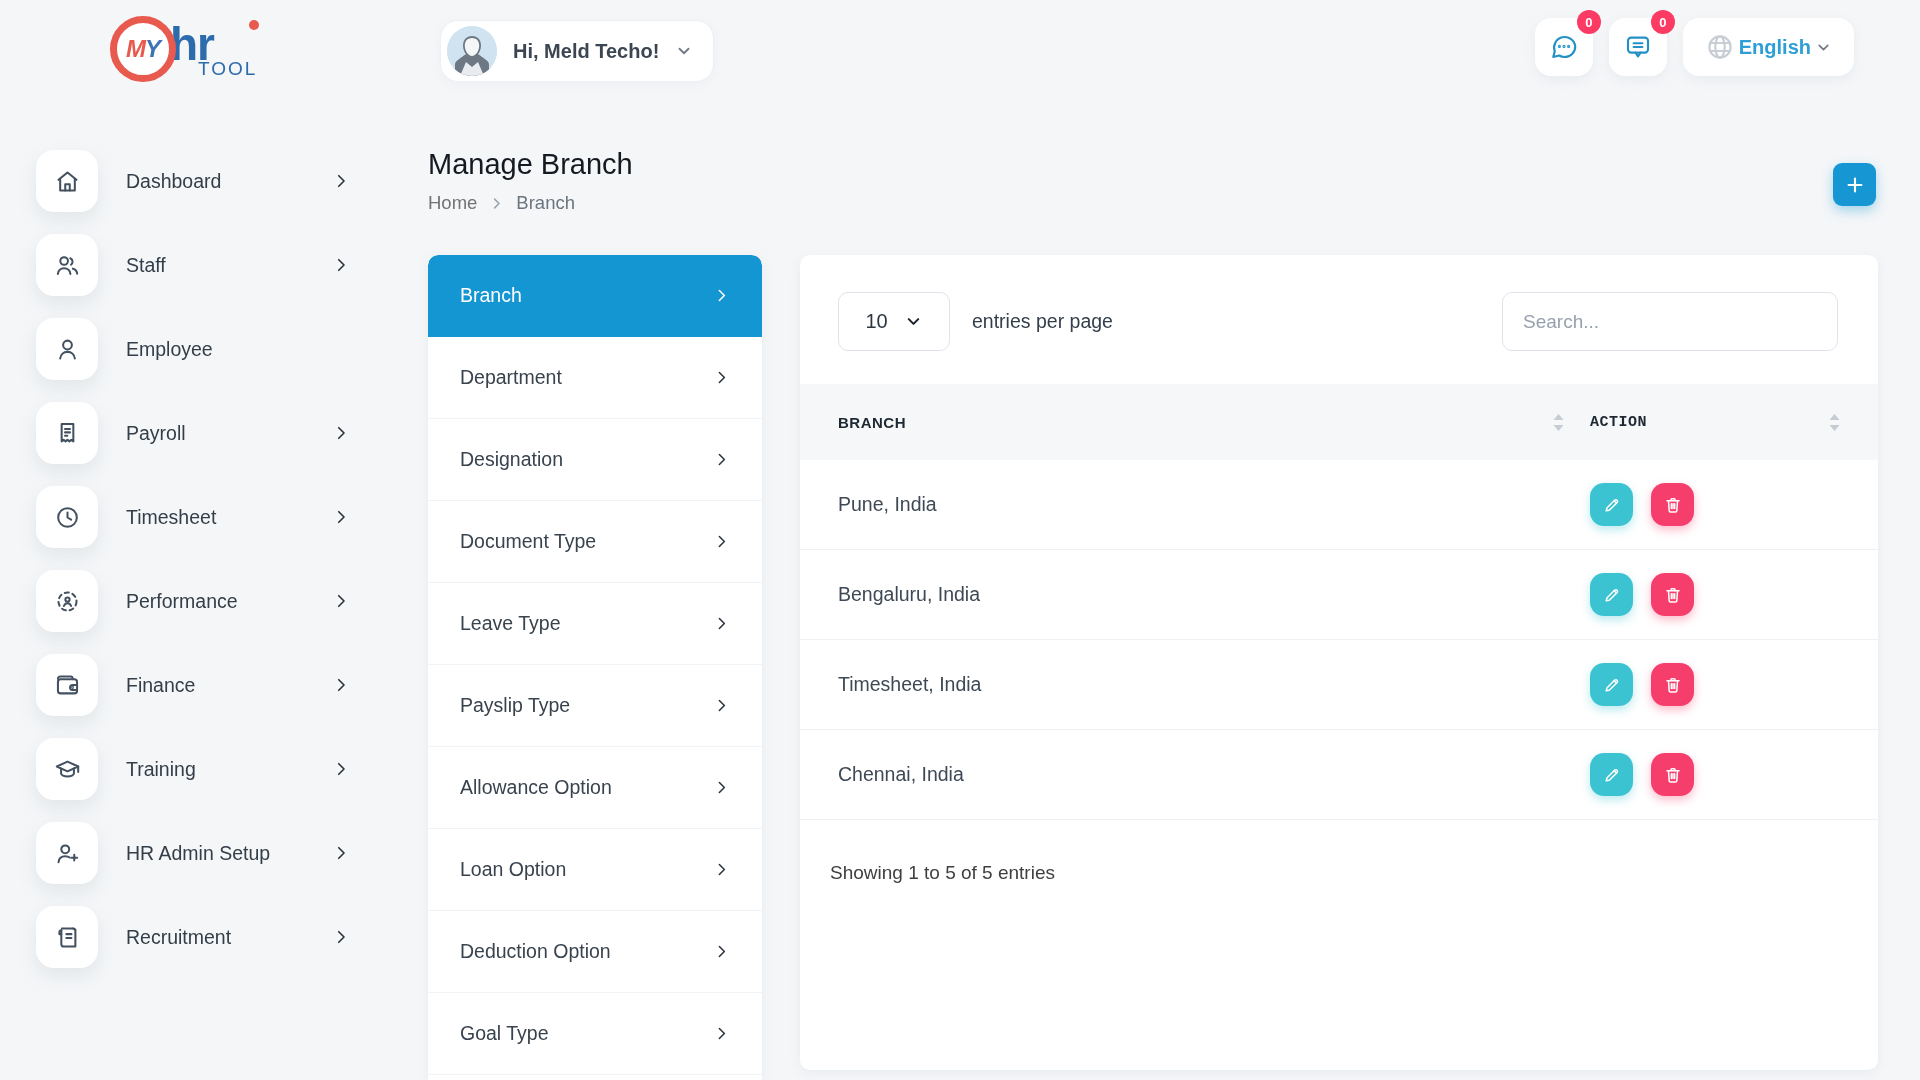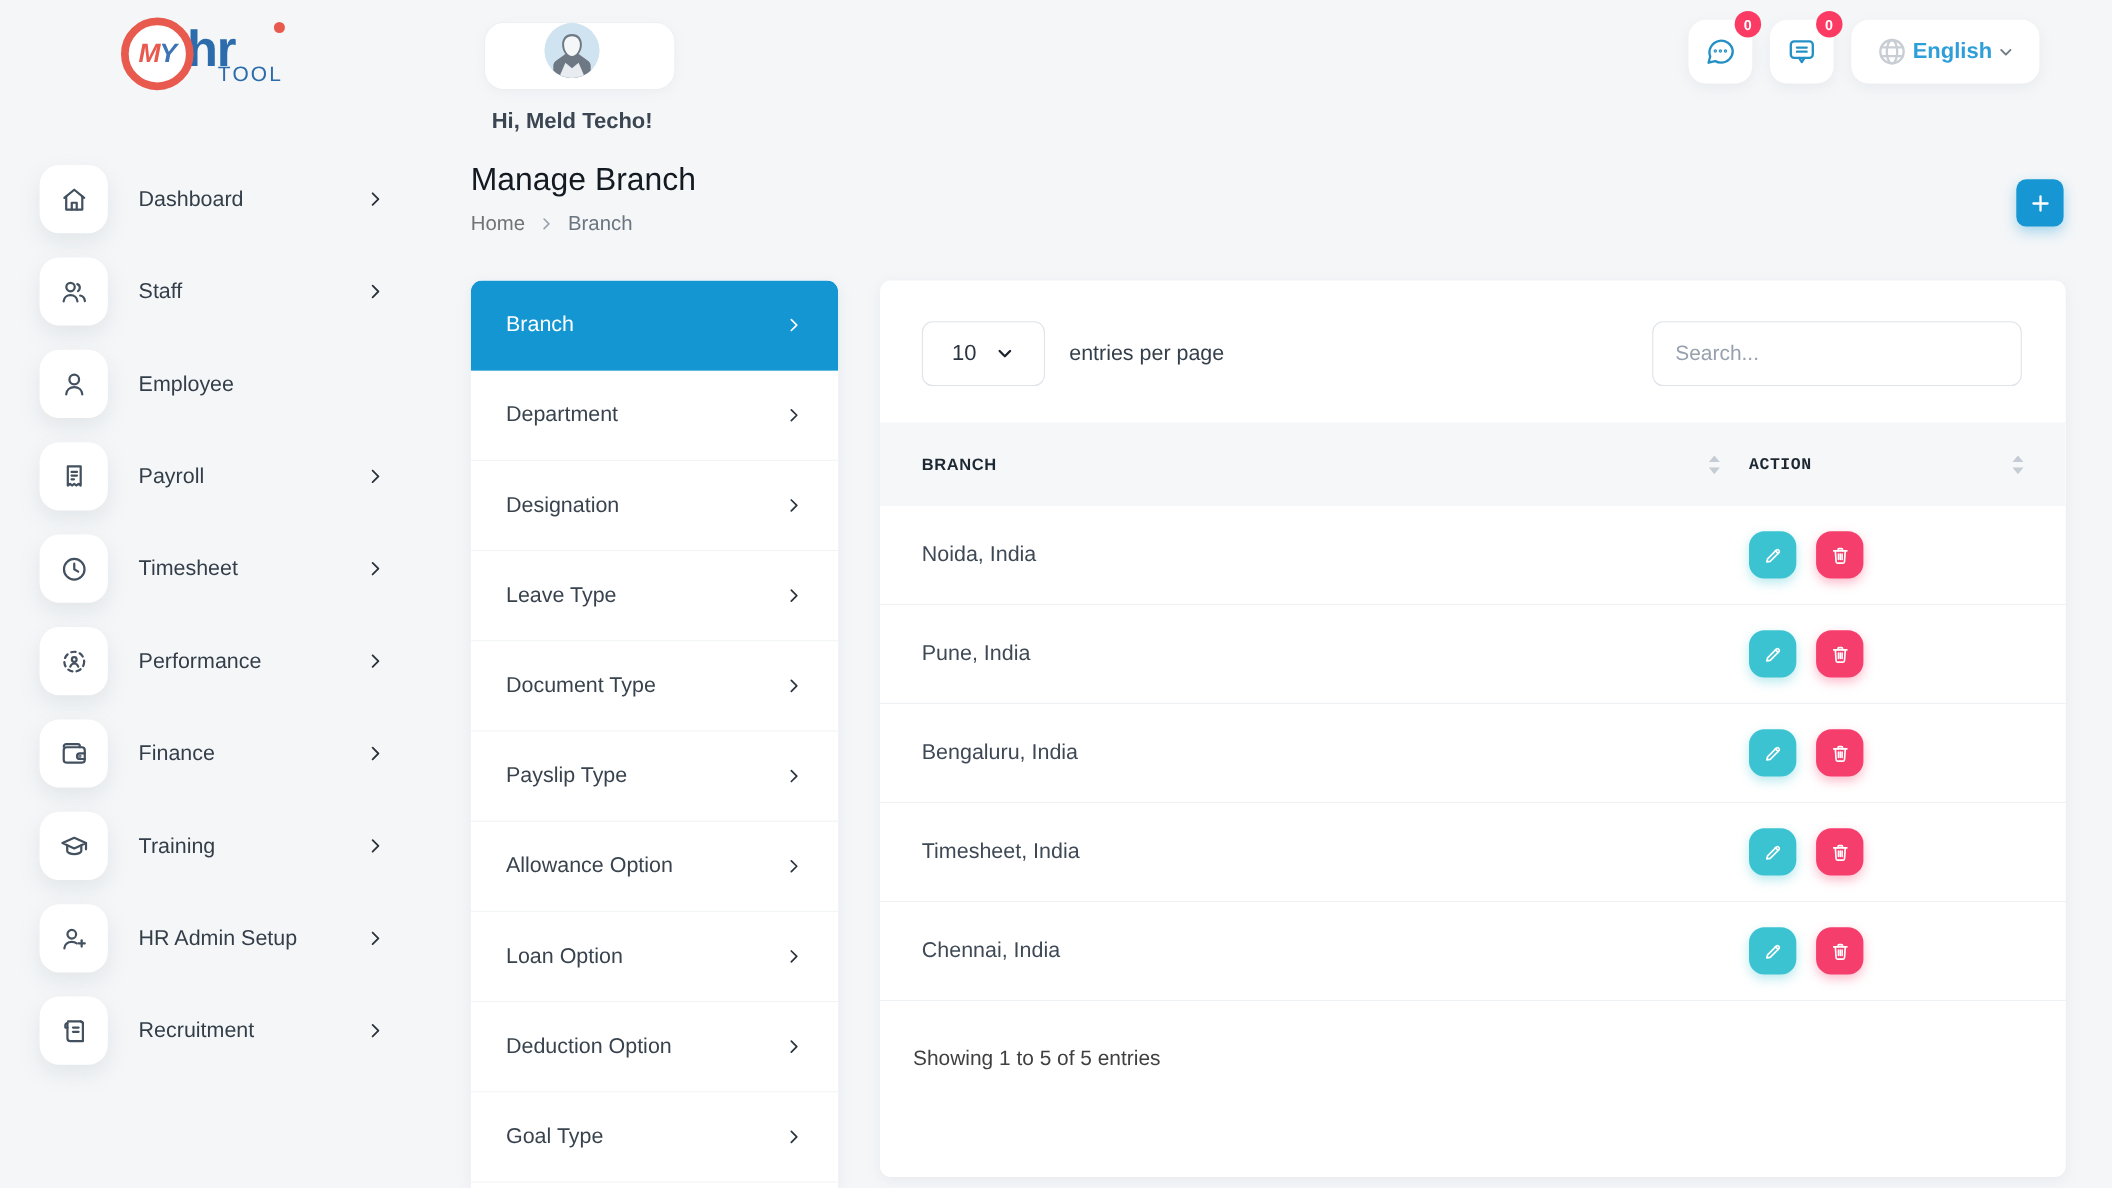--- a/index.html
+++ b/index.html
@@ -25,22 +25,22 @@
   .logo-circle .m { color:#e8594e; }
   .logo-circle .y { color:#3d74b3; }
   .logo-word { margin-left:-6px; position:relative; top:4px; }
   .logo-hr { font-size:46px; font-weight:bold; color:#2c6cad; line-height:0.8; letter-spacing:-1px; position:relative; }
   .logo-hr::after { content:""; position:absolute; right:-2px; top:-6px; width:10px; height:10px; border-radius:50%; background:#e8594e; }
   .logo-tool { font-size:19px; font-weight:normal; color:#2c6cad; letter-spacing:2px; margin-left:28px; margin-top:-4px; }
 
   .user-pill {
     position:absolute; left:440px; top:20px; height:62px;
     background:#fff; border:1px solid #edf0f3; border-radius:18px;
-    display:flex; align-items:center; padding:0 20px 0 6px; gap:28px;
-    box-shadow:0 3px 10px rgba(160,166,175,.08); cursor:pointer;flex-direction:column;
+    display:flex; align-items:center; padding:0 20px 0 6px; gap:16px;
+    box-shadow:0 3px 10px rgba(160,166,175,.08); cursor:pointer;
   }
   .avatar { width:50px; height:50px; border-radius:50%; background:#cfe3f0; overflow:hidden; flex:none; }
   .greeting { font-size:20px; font-weight:600; color:#3c4652; }
 
   .header-right { position:absolute; top:18px; right:66px; display:flex; align-items:center; gap:16px; }
   .icon-btn {
     width:58px; height:58px; border-radius:16px; background:#fff; position:relative;
     display:flex; align-items:center; justify-content:center;
     box-shadow:0 4px 12px rgba(160,166,175,.12); cursor:pointer; color:#2491c6;
   }
@@ -384,29 +384,29 @@
     </div>
     <div class="menu-item">
       <span>Designation</span>
       <span class="chev">
         <svg width="17" height="17" viewBox="0 0 24 24" fill="none" stroke="currentColor" stroke-width="2.2" stroke-linecap="round" stroke-linejoin="round">
           <polyline points="9 5 16 12 9 19"></polyline>
         </svg>
       </span>
     </div>
     <div class="menu-item">
+      <span>Document Type</span>
+      <span class="chev">
+        <svg width="17" height="17" viewBox="0 0 24 24" fill="none" stroke="currentColor" stroke-width="2.2" stroke-linecap="round" stroke-linejoin="round">
+          <polyline points="9 5 16 12 9 19"></polyline>
+        </svg>
+      </span>
+    </div>
+    <div class="menu-item">
       <span>Leave Type</span>
-      <span class="chev">
-        <svg width="17" height="17" viewBox="0 0 24 24" fill="none" stroke="currentColor" stroke-width="2.2" stroke-linecap="round" stroke-linejoin="round">
-          <polyline points="9 5 16 12 9 19"></polyline>
-        </svg>
-      </span>
-    </div>
-    <div class="menu-item">
-      <span>Document Type</span>
       <span class="chev">
         <svg width="17" height="17" viewBox="0 0 24 24" fill="none" stroke="currentColor" stroke-width="2.2" stroke-linecap="round" stroke-linejoin="round">
           <polyline points="9 5 16 12 9 19"></polyline>
         </svg>
       </span>
     </div>
     <div class="menu-item">
       <span>Payslip Type</span>
       <span class="chev">
         <svg width="17" height="17" viewBox="0 0 24 24" fill="none" stroke="currentColor" stroke-width="2.2" stroke-linecap="round" stroke-linejoin="round">
@@ -472,21 +472,21 @@
       <span class="th-label">ACTION</span>
       <svg class="sort" width="11" height="17" viewBox="0 0 11 17">
           <polygon points="5.5,0 10.5,6 0.5,6" fill="currentColor"></polygon>
           <polygon points="0.5,11 10.5,11 5.5,17" fill="currentColor"></polygon>
         </svg>
     </div>
   </div>
 
   <div id="table-body">
       <div class="trow">
-        <div class="td-branch">Noida, India</div>
+        <div class="td-branch">Pune, India</div>
         <div class="td-actions">
           <button class="action-btn action-edit">
             <span>
               <svg width="20" height="20" viewBox="0 0 24 24" fill="none" stroke="currentColor" stroke-width="1.8" stroke-linecap="round" stroke-linejoin="round">
                 <path d="M14.3 6.7l3 3"></path>
                 <path d="M5 19l.9-3.4 9.5-9.5a2 2 0 0 1 2.8 2.8L8.7 18.4 5 19z"></path>
               </svg>
             </span>
           </button>
           <button class="action-btn action-delete">
@@ -497,21 +497,21 @@
                 <path d="M6.6 7l.8 11.8a1.6 1.6 0 0 0 1.6 1.5h6a1.6 1.6 0 0 0 1.6-1.5L17.4 7"></path>
                 <path d="M10 10.5v5.8"></path>
                 <path d="M12 10.5v5.8"></path>
                 <path d="M14 10.5v5.8"></path>
               </svg>
             </span>
           </button>
         </div>
       </div>
       <div class="trow">
-        <div class="td-branch">Pune, India</div>
+        <div class="td-branch">Bengaluru, India</div>
         <div class="td-actions">
           <button class="action-btn action-edit">
             <span>
               <svg width="20" height="20" viewBox="0 0 24 24" fill="none" stroke="currentColor" stroke-width="1.8" stroke-linecap="round" stroke-linejoin="round">
                 <path d="M14.3 6.7l3 3"></path>
                 <path d="M5 19l.9-3.4 9.5-9.5a2 2 0 0 1 2.8 2.8L8.7 18.4 5 19z"></path>
               </svg>
             </span>
           </button>
           <button class="action-btn action-delete">
@@ -522,21 +522,21 @@
                 <path d="M6.6 7l.8 11.8a1.6 1.6 0 0 0 1.6 1.5h6a1.6 1.6 0 0 0 1.6-1.5L17.4 7"></path>
                 <path d="M10 10.5v5.8"></path>
                 <path d="M12 10.5v5.8"></path>
                 <path d="M14 10.5v5.8"></path>
               </svg>
             </span>
           </button>
         </div>
       </div>
       <div class="trow">
-        <div class="td-branch">Bengaluru, India</div>
+        <div class="td-branch">Timesheet, India</div>
         <div class="td-actions">
           <button class="action-btn action-edit">
             <span>
               <svg width="20" height="20" viewBox="0 0 24 24" fill="none" stroke="currentColor" stroke-width="1.8" stroke-linecap="round" stroke-linejoin="round">
                 <path d="M14.3 6.7l3 3"></path>
                 <path d="M5 19l.9-3.4 9.5-9.5a2 2 0 0 1 2.8 2.8L8.7 18.4 5 19z"></path>
               </svg>
             </span>
           </button>
           <button class="action-btn action-delete">
@@ -547,21 +547,21 @@
                 <path d="M6.6 7l.8 11.8a1.6 1.6 0 0 0 1.6 1.5h6a1.6 1.6 0 0 0 1.6-1.5L17.4 7"></path>
                 <path d="M10 10.5v5.8"></path>
                 <path d="M12 10.5v5.8"></path>
                 <path d="M14 10.5v5.8"></path>
               </svg>
             </span>
           </button>
         </div>
       </div>
       <div class="trow">
-        <div class="td-branch">Timesheet, India</div>
+        <div class="td-branch">Chennai, India</div>
         <div class="td-actions">
           <button class="action-btn action-edit">
             <span>
               <svg width="20" height="20" viewBox="0 0 24 24" fill="none" stroke="currentColor" stroke-width="1.8" stroke-linecap="round" stroke-linejoin="round">
                 <path d="M14.3 6.7l3 3"></path>
                 <path d="M5 19l.9-3.4 9.5-9.5a2 2 0 0 1 2.8 2.8L8.7 18.4 5 19z"></path>
               </svg>
             </span>
           </button>
           <button class="action-btn action-delete">
@@ -571,41 +571,16 @@
                 <path d="M9.5 7V5.6a1.1 1.1 0 0 1 1.1-1.1h2.8a1.1 1.1 0 0 1 1.1 1.1V7"></path>
                 <path d="M6.6 7l.8 11.8a1.6 1.6 0 0 0 1.6 1.5h6a1.6 1.6 0 0 0 1.6-1.5L17.4 7"></path>
                 <path d="M10 10.5v5.8"></path>
                 <path d="M12 10.5v5.8"></path>
                 <path d="M14 10.5v5.8"></path>
               </svg>
             </span>
           </button>
         </div>
       </div>
-      <div class="trow">
-        <div class="td-branch">Chennai, India</div>
-        <div class="td-actions">
-          <button class="action-btn action-edit">
-            <span>
-              <svg width="20" height="20" viewBox="0 0 24 24" fill="none" stroke="currentColor" stroke-width="1.8" stroke-linecap="round" stroke-linejoin="round">
-                <path d="M14.3 6.7l3 3"></path>
-                <path d="M5 19l.9-3.4 9.5-9.5a2 2 0 0 1 2.8 2.8L8.7 18.4 5 19z"></path>
-              </svg>
-            </span>
-          </button>
-          <button class="action-btn action-delete">
-            <span>
-              <svg width="20" height="20" viewBox="0 0 24 24" fill="none" stroke="currentColor" stroke-width="1.8" stroke-linecap="round" stroke-linejoin="round">
-                <path d="M4.8 7h14.4"></path>
-                <path d="M9.5 7V5.6a1.1 1.1 0 0 1 1.1-1.1h2.8a1.1 1.1 0 0 1 1.1 1.1V7"></path>
-                <path d="M6.6 7l.8 11.8a1.6 1.6 0 0 0 1.6 1.5h6a1.6 1.6 0 0 0 1.6-1.5L17.4 7"></path>
-                <path d="M10 10.5v5.8"></path>
-                <path d="M12 10.5v5.8"></path>
-                <path d="M14 10.5v5.8"></path>
-              </svg>
-            </span>
-          </button>
-        </div>
-      </div>
     </div>
 
   <div class="tfoot">Showing 1 to 5 of 5 entries</div>
 </div>
 
 </body></html>

